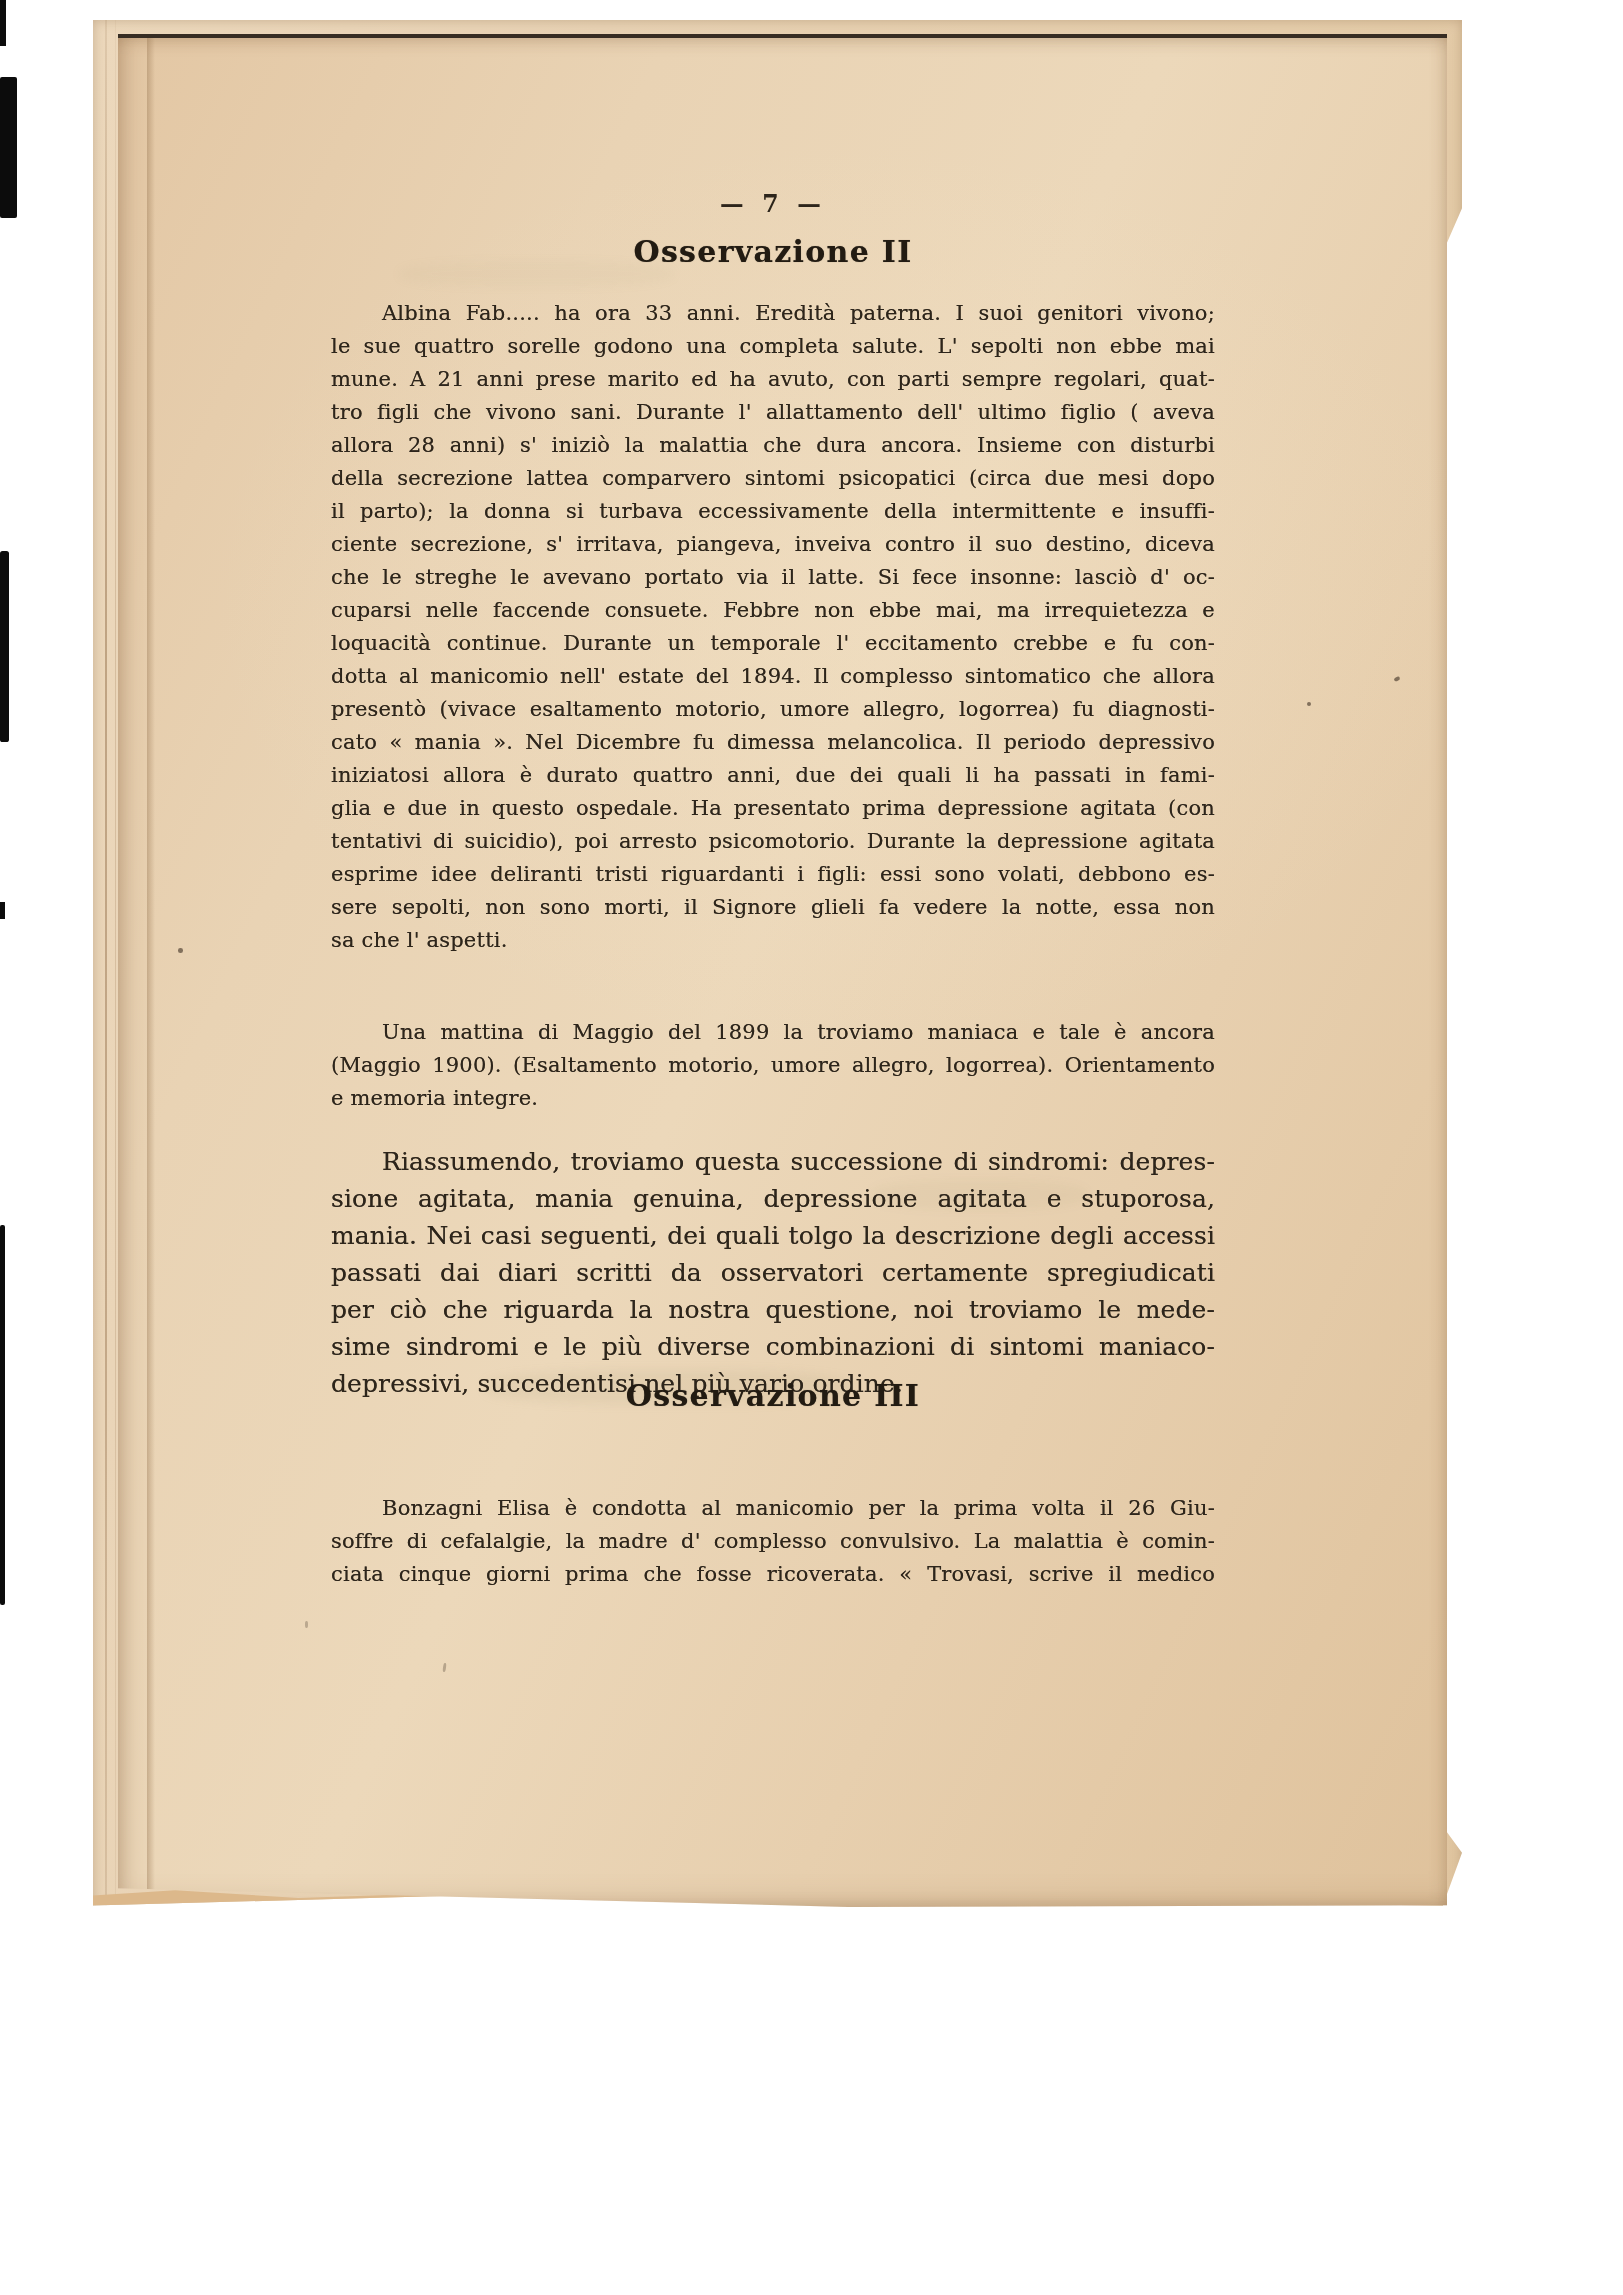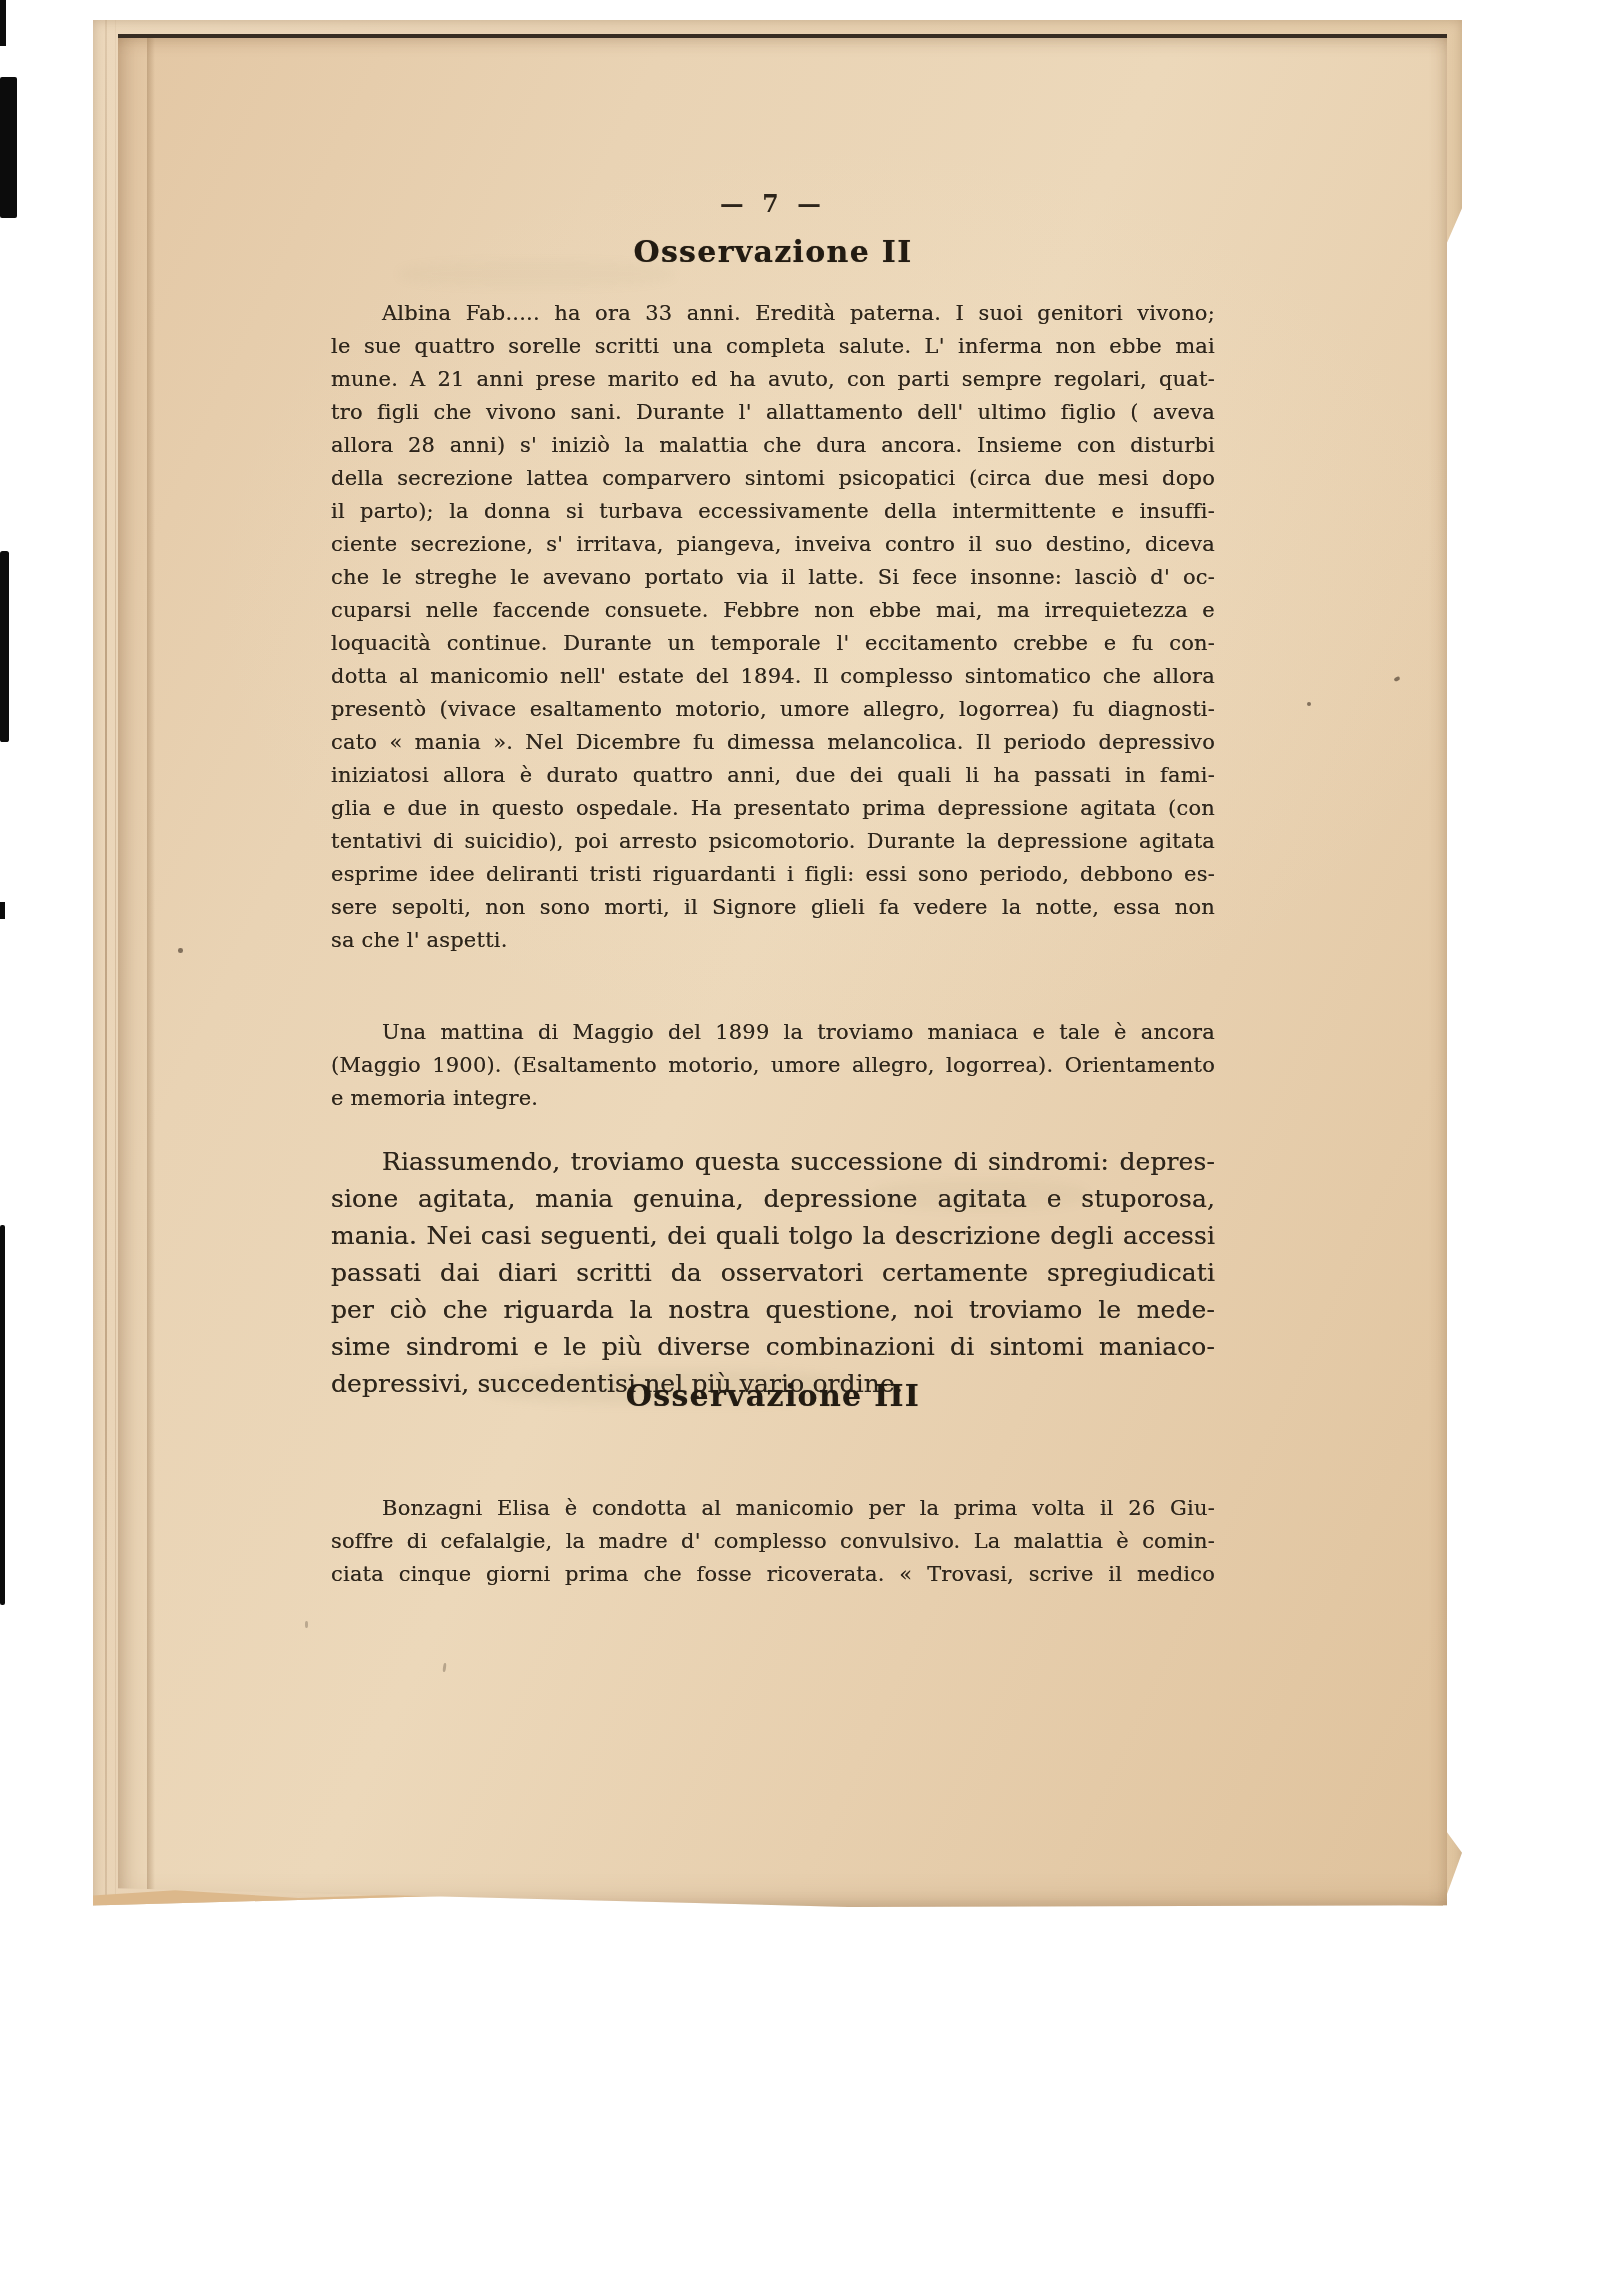--- a/index.html
+++ b/index.html
@@ -103,37 +103,37 @@
     <div class="showthrough st1"></div>
     <div class="showthrough st2"></div>
     <div class="showthrough st3"></div>
 
     <div class="pageno">— 7 —</div>
 
     <h1 class="heading h-obs2">Osservazione II</h1>
 
     <div class="para small p-obs2">
         <span class="line">Albina Fab..... ha ora 33 anni. Eredità paterna. I suoi genitori vivono;</span>
-        <span class="line">le sue quattro sorelle scritti una completa salute. L' inferma non ebbe mai</span>
+        <span class="line">le sue quattro sorelle godono una completa salute. L' sepolti non ebbe mai</span>
         <span class="line">mune. A 21 anni prese marito ed ha avuto, con parti sempre regolari, quat-</span>
         <span class="line">tro figli che vivono sani. Durante l' allattamento dell' ultimo figlio ( aveva</span>
         <span class="line">allora 28 anni) s' iniziò la malattia che dura ancora. Insieme con disturbi</span>
         <span class="line">della secrezione lattea comparvero sintomi psicopatici (circa due mesi dopo</span>
         <span class="line">il parto); la donna si turbava eccessivamente della intermittente e insuffi-</span>
         <span class="line">ciente secrezione, s' irritava, piangeva, inveiva contro il suo destino, diceva</span>
         <span class="line">che le streghe le avevano portato via il latte. Si fece insonne: lasciò d' oc-</span>
         <span class="line">cuparsi nelle faccende consuete. Febbre non ebbe mai, ma irrequietezza e</span>
         <span class="line">loquacità continue. Durante un temporale l' eccitamento crebbe e fu con-</span>
         <span class="line">dotta al manicomio nell' estate del 1894. Il complesso sintomatico che allora</span>
         <span class="line">presentò (vivace esaltamento motorio, umore allegro, logorrea) fu diagnosti-</span>
         <span class="line">cato « mania ». Nel Dicembre fu dimessa melancolica. Il periodo depressivo</span>
         <span class="line">iniziatosi allora è durato quattro anni, due dei quali li ha passati in fami-</span>
         <span class="line">glia e due in questo ospedale. Ha presentato prima depressione agitata (con</span>
         <span class="line">tentativi di suicidio), poi arresto psicomotorio. Durante la depressione agitata</span>
-        <span class="line">esprime idee deliranti tristi riguardanti i figli: essi sono periodo, debbono es-</span>
+        <span class="line">esprime idee deliranti tristi riguardanti i figli: essi sono volati, debbono es-</span>
         <span class="line">sere sepolti, non sono morti, il Signore glieli fa vedere la notte, essa non</span>
         <span class="line no-just">sa che l' aspetti.</span>
       </div>
 
     <div class="para small p-obs2b">
         <span class="line">Una mattina di Maggio del 1899 la troviamo maniaca e tale è ancora</span>
         <span class="line">(Maggio 1900). (Esaltamento motorio, umore allegro, logorrea). Orientamento</span>
         <span class="line no-just">e memoria integre.</span>
       </div>
 

